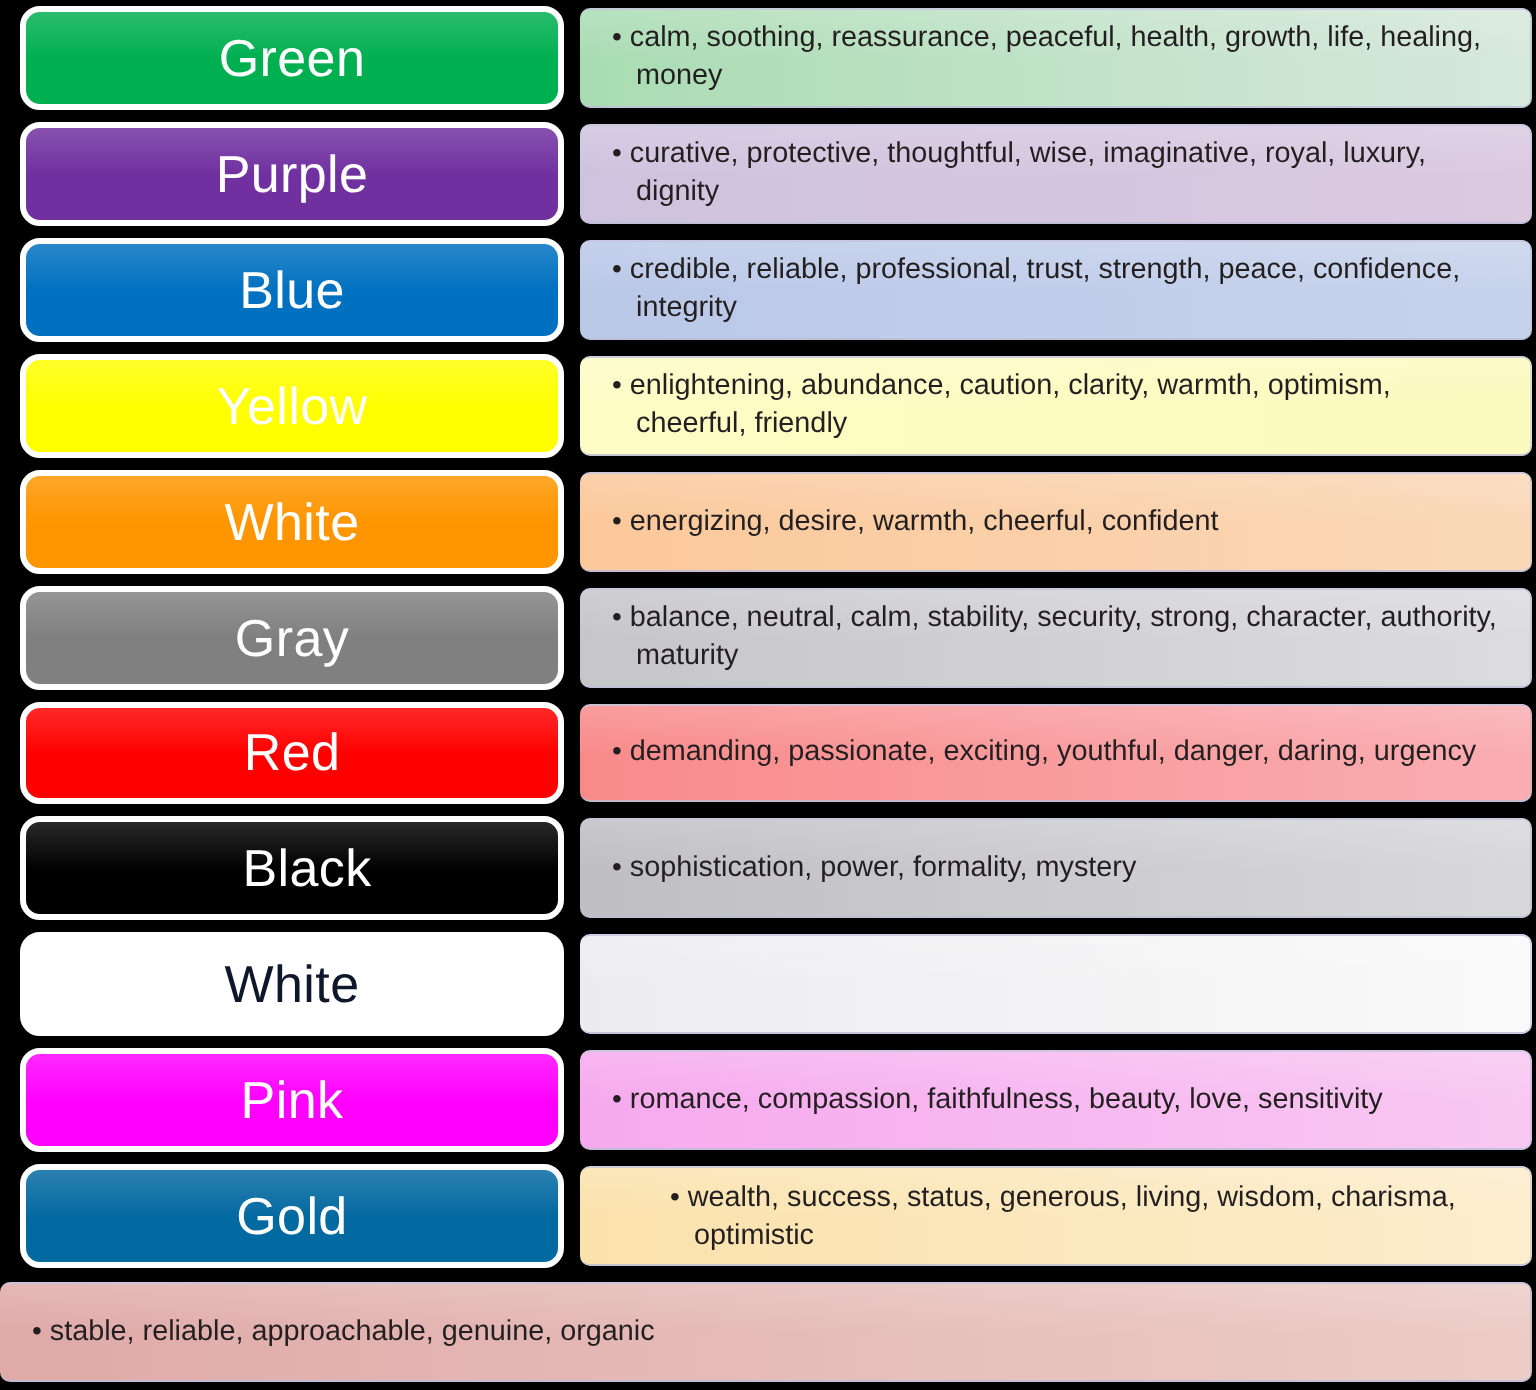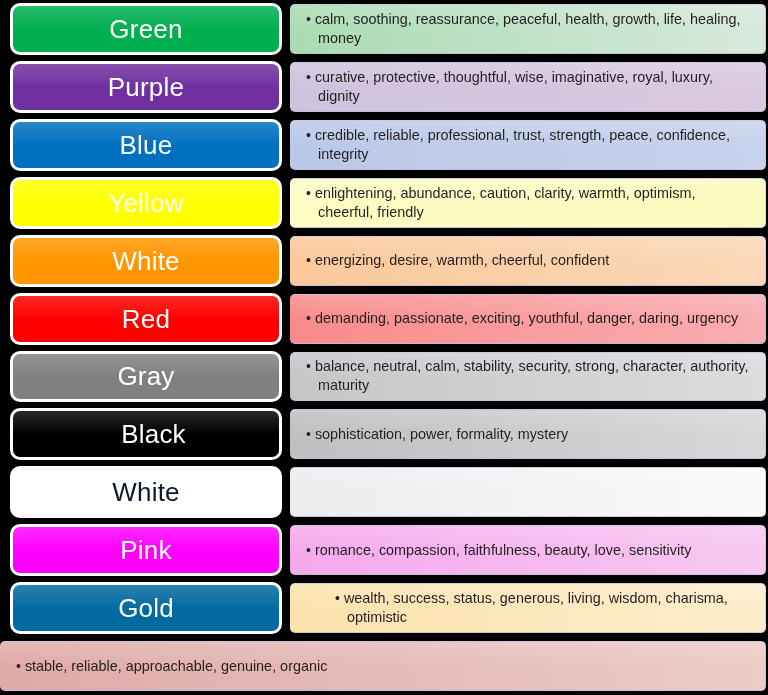--- a/index.html
+++ b/index.html
@@ -184,48 +184,48 @@
       </div>
       <div class="desc-cell">
         <div class="desc-panel" style="background: linear-gradient(to right, rgb(251, 200, 154) 0%, rgb(250, 216, 184) 100%);">
           <div class="sheen"></div>
           <div class="desc-text"><span class="bullet">•</span> <span>energizing, desire, warmth, cheerful, confident</span></div>
         </div>
       </div>
     </div>
     <div class="row">
       <div class="swatch-cell">
+        <div class="swatch" style="background: rgb(128, 128, 128);">
+          <div class="sheen"></div>
+          <span class="swatch-label" style="color: rgb(255, 255, 255);">Gray</span>
+        </div>
+      </div>
+      <div class="desc-cell">
+        <div class="desc-panel" style="background: linear-gradient(to right, rgb(198, 198, 201) 0%, rgb(220, 220, 223) 100%);">
+          <div class="sheen"></div>
+          <div class="desc-text"><span class="bullet">•</span> <span>balance, neutral, calm, stability, security, strong, character, authority, maturity</span></div>
+        </div>
+      </div>
+    </div>
+    <div class="row">
+      <div class="swatch-cell">
         <div class="swatch" style="background: rgb(255, 0, 0);">
           <div class="sheen"></div>
           <span class="swatch-label" style="color: rgb(255, 255, 255);">Red</span>
         </div>
       </div>
       <div class="desc-cell">
         <div class="desc-panel" style="background: linear-gradient(to right, rgb(249, 138, 138) 0%, rgb(249, 174, 178) 100%);">
           <div class="sheen"></div>
           <div class="desc-text"><span class="bullet">•</span> <span>demanding, passionate, exciting, youthful, danger, daring, urgency</span></div>
         </div>
       </div>
     </div>
     <div class="row">
       <div class="swatch-cell">
-        <div class="swatch" style="background: rgb(128, 128, 128);">
-          <div class="sheen"></div>
-          <span class="swatch-label" style="color: rgb(255, 255, 255);">Gray</span>
-        </div>
-      </div>
-      <div class="desc-cell">
-        <div class="desc-panel" style="background: linear-gradient(to right, rgb(198, 198, 201) 0%, rgb(220, 220, 223) 100%);">
-          <div class="sheen"></div>
-          <div class="desc-text"><span class="bullet">•</span> <span>balance, neutral, calm, stability, security, strong, character, authority, maturity</span></div>
-        </div>
-      </div>
-    </div>
-    <div class="row">
-      <div class="swatch-cell">
         <div class="swatch" style="background: rgb(0, 0, 0); padding-left: 15px;">
           <div class="sheen"></div>
           <span class="swatch-label" style="color: rgb(255, 255, 255);">Black</span>
         </div>
       </div>
       <div class="desc-cell">
         <div class="desc-panel" style="background: linear-gradient(to right, rgb(191, 191, 194) 0%, rgb(216, 216, 219) 100%);">
           <div class="sheen"></div>
           <div class="desc-text"><span class="bullet">•</span> <span>sophistication, power, formality, mystery</span></div>
         </div>

